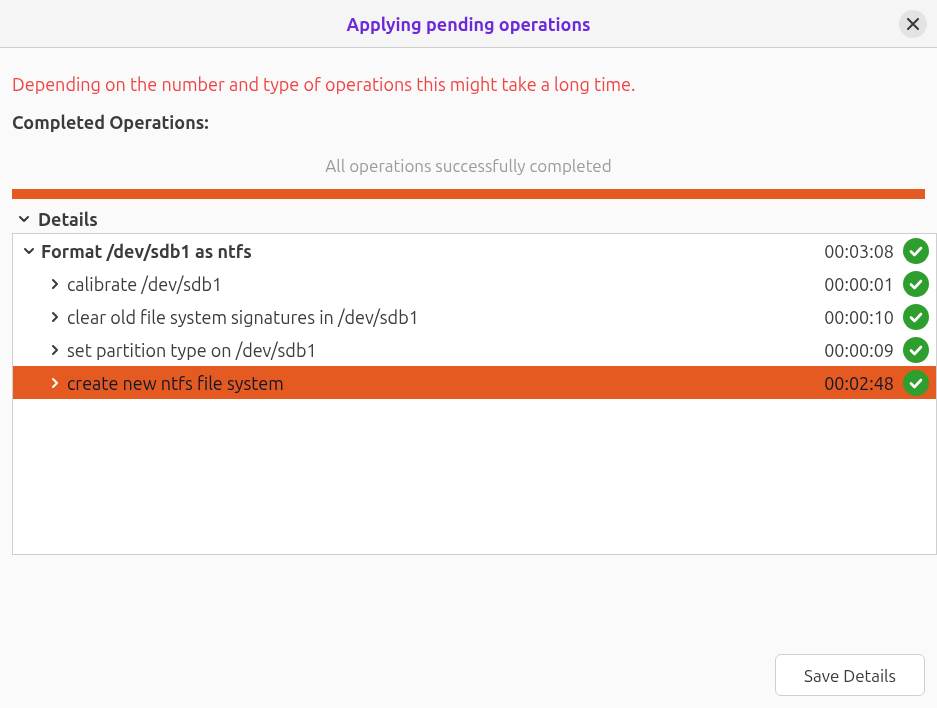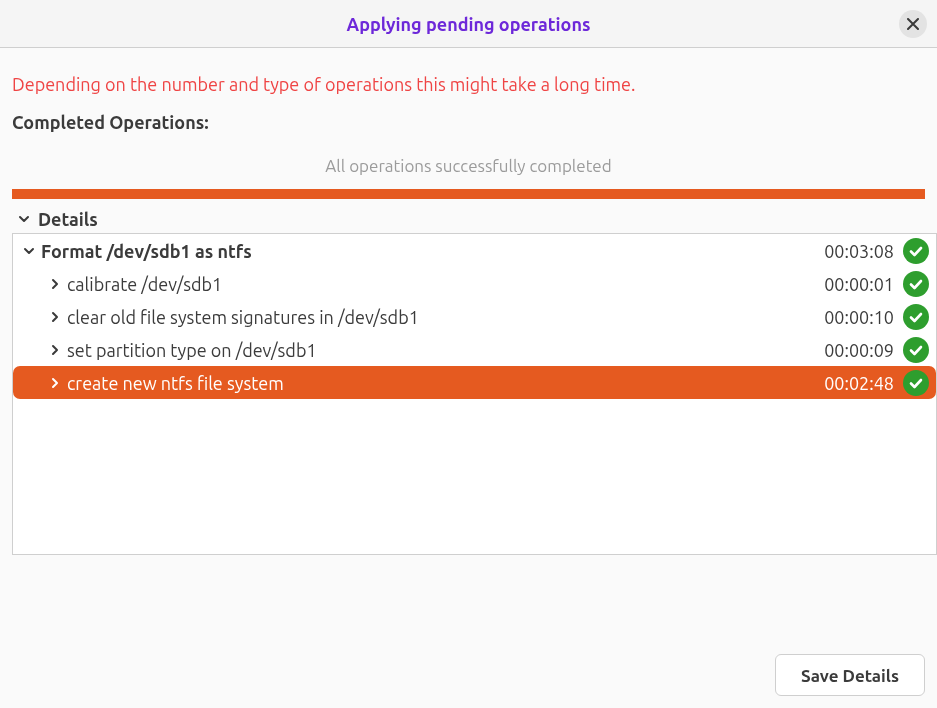--- a/index.html
+++ b/index.html
@@ -88,22 +88,21 @@
   .tree-row {
     display: flex;
     align-items: center;
     height: 33px;
     padding: 0 6px 0 0;
     font-size: 18px;
   }
   .tree-row.bold .row-label { font-weight: 700; }
   .tree-row.selected {
     background: #e55a20;
-    color: #ffffff;
-    border-radius: 7px;
+    color: #0f172a;
   }
   .row-indent { flex: 0 0 auto; }
   .row-disclosure {
     width: 20px;
     display: flex;
     align-items: center;
     justify-content: center;
     flex: 0 0 auto;
     cursor: pointer;
   }
@@ -122,21 +121,20 @@
     display: flex; align-items: center; justify-content: center;
   }
   .check-badge svg { display:block; }
 
   .footer {
     margin-top: auto;
     padding: 12px;
     display: flex;
     justify-content: flex-end;
     gap: 12px;
-    font-weight: bold;
   }
   .btn {
     min-width: 150px;
     height: 42px;
     border: 1px solid #cfcfcf;
     border-radius: 6px;
     background: #ffffff;
     font-size: 17px;
     color: #3b3b3b;
     display: flex;

